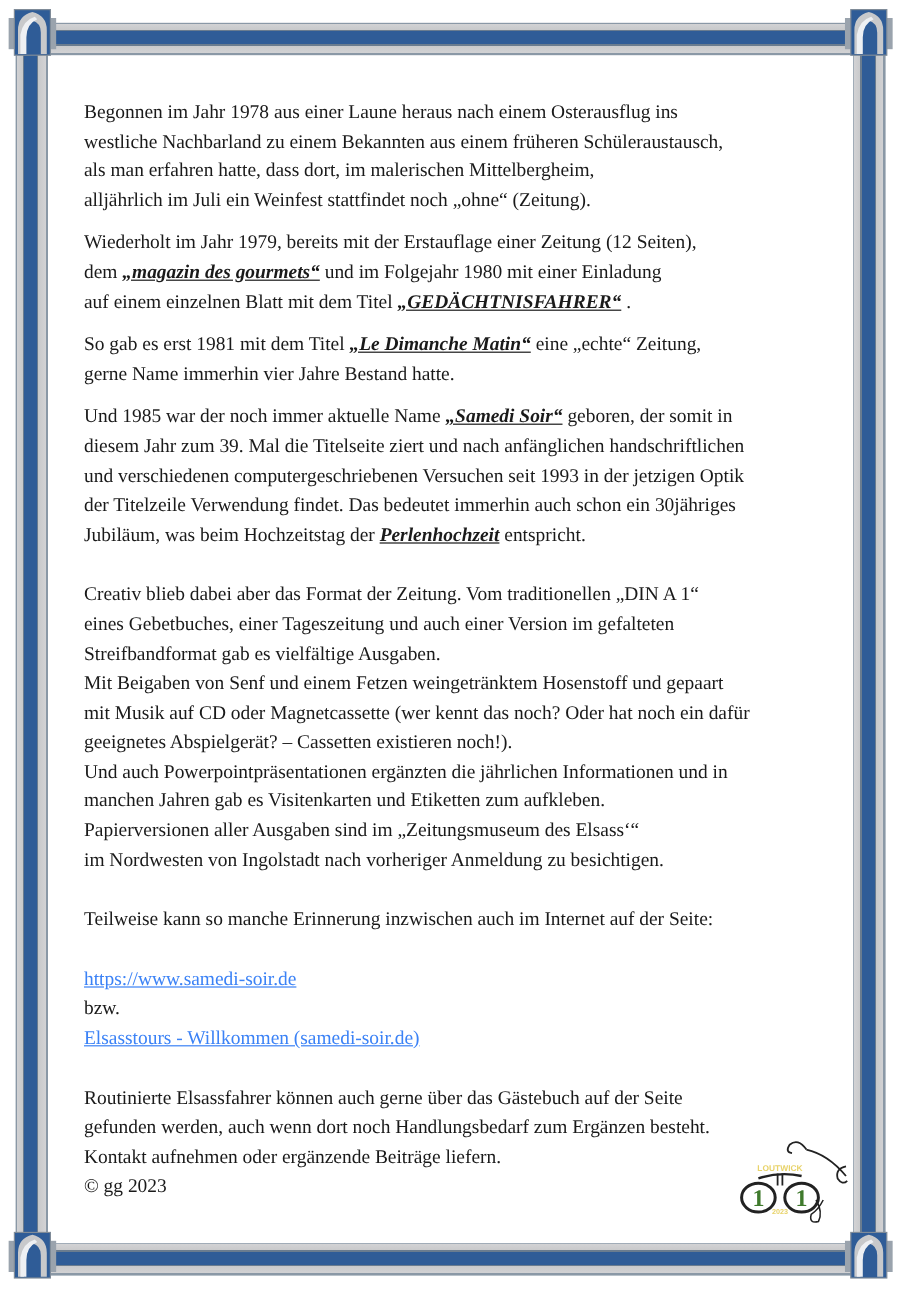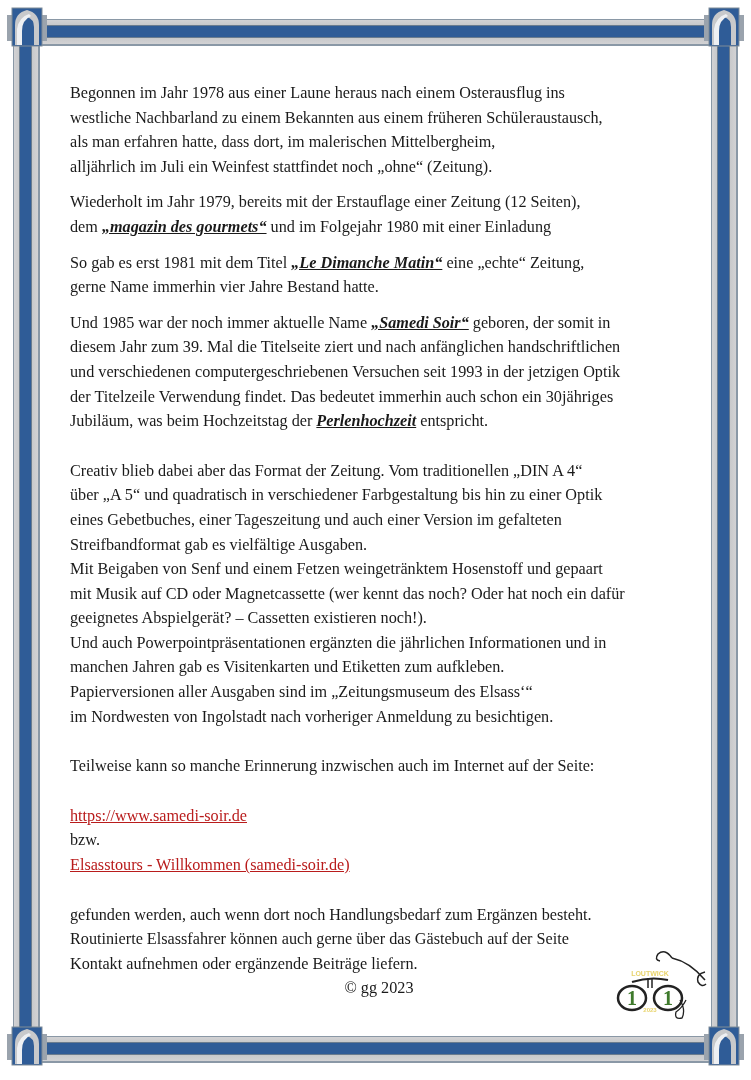--- a/index.html
+++ b/index.html
@@ -37,22 +37,22 @@
     .corner.br { left: 704px; top: 1026px; }
 
     
     .content { position: absolute; left: 66px; top: 79px; width: 650px;
       font-family: "Liberation Serif", "DejaVu Serif", serif;
       font-size: 16.2px; line-height: 20.6px; color: #1a1a1a; }
     .content p { margin: 4px; white-space: nowrap; }
     .gap-s { height: 7px; }
     .gap-l { height: 21px; }
     .bi { font-weight: bold; font-style: italic; text-decoration: underline; }
-    a.link { color: #b91c1c; text-decoration: underline; }
-    .copyright { text-align: center; padding-right: 24px; margin-top: 1px !important; }
+    a.link { color: #3b82f6; text-decoration: underline; }
+    .copyright { text-align: left; padding-right: 24px; margin-top: 1px !important; }
 
     .logo { position: absolute; left: 610px; top: 948px; width: 100px; height: 80px; }
   </style>
 </head>
 <body>
 
 <div class="bar-h top"></div>
 <div class="bar-h bottom"></div>
 <div class="bar-v left"></div>
 <div class="bar-v right"></div>
@@ -88,41 +88,41 @@
     <p>Begonnen im Jahr 1978 aus einer Laune heraus nach einem Osterausflug ins</p>
     <p>westliche Nachbarland zu einem Bekannten aus einem früheren Schüleraustausch,</p>
     <p>als man erfahren hatte, dass dort, im malerischen Mittelbergheim,</p>
     <p>alljährlich im Juli ein Weinfest stattfindet noch „ohne“ (Zeitung).</p>
   </div>
   <div class="gap-s"></div>
 
   <div>
     <p>Wiederholt im Jahr 1979, bereits mit der Erstauflage einer Zeitung (12 Seiten),</p>
     <p><span>dem </span><span class="bi">„magazin des gourmets“</span><span> und im Folgejahr 1980 mit einer Einladung</span></p>
+    <p><span>auf einem einzelnen Blatt mit dem Titel </span><span class="bi">„GEDÄCHTNISFAHRER“</span><span> .</span></p>
   </div>
   <div class="gap-s"></div>
 
   <div>
     <p><span>So gab es erst 1981 mit dem Titel </span><span class="bi">„Le Dimanche Matin“</span><span> eine „echte“ Zeitung,</span></p>
     <p>gerne Name immerhin vier Jahre Bestand hatte.</p>
   </div>
   <div class="gap-s"></div>
 
   <div>
     <p><span>Und 1985 war der noch immer aktuelle Name </span><span class="bi">„Samedi Soir“</span><span> geboren, der somit in</span></p>
     <p>diesem Jahr zum 39. Mal die Titelseite ziert und nach anfänglichen handschriftlichen</p>
     <p>und verschiedenen computergeschriebenen Versuchen seit 1993 in der jetzigen Optik</p>
     <p>der Titelzeile Verwendung findet. Das bedeutet immerhin auch schon ein 30jähriges</p>
     <p><span>Jubiläum, was beim Hochzeitstag der </span><span class="bi">Perlenhochzeit</span><span> entspricht.</span></p>
   </div>
   <div class="gap-l"></div>
 
   <div>
-    <p>Creativ blieb dabei aber das Format der Zeitung. Vom traditionellen „DIN A 4“</p>
-    <p>über „A 5“ und quadratisch in verschiedener Farbgestaltung bis hin zu einer Optik</p>
+    <p>Creativ blieb dabei aber das Format der Zeitung. Vom traditionellen „DIN A 1“</p>
     <p>eines Gebetbuches, einer Tageszeitung und auch einer Version im gefalteten</p>
     <p>Streifbandformat gab es vielfältige Ausgaben.</p>
     <p>Mit Beigaben von Senf und einem Fetzen weingetränktem Hosenstoff und gepaart</p>
     <p>mit Musik auf CD oder Magnetcassette (wer kennt das noch? Oder hat noch ein dafür</p>
     <p>geeignetes Abspielgerät? – Cassetten existieren noch!).</p>
     <p>Und auch Powerpointpräsentationen ergänzten die jährlichen Informationen und in</p>
     <p>manchen Jahren gab es Visitenkarten und Etiketten zum aufkleben.</p>
     <p>Papierversionen aller Ausgaben sind im „Zeitungsmuseum des Elsass‘“</p>
     <p>im Nordwesten von Ingolstadt nach vorheriger Anmeldung zu besichtigen.</p>
   </div>
@@ -132,22 +132,22 @@
   <div class="gap-l"></div>
 
   <div>
     <p><a class="link" href="#">https://www.samedi-soir.de</a></p>
     <p>bzw.</p>
     <p><a class="link" href="#">Elsasstours - Willkommen (samedi-soir.de)</a></p>
   </div>
   <div class="gap-l"></div>
 
   <div>
+    <p>Routinierte Elsassfahrer können auch gerne über das Gästebuch auf der Seite</p>
     <p>gefunden werden, auch wenn dort noch Handlungsbedarf zum Ergänzen besteht.</p>
-    <p>Routinierte Elsassfahrer können auch gerne über das Gästebuch auf der Seite</p>
     <p>Kontakt aufnehmen oder ergänzende Beiträge liefern.</p>
   </div>
   <p class="copyright">©  gg  2023</p>
 </div>
 
 <svg class="logo" viewBox="0 0 100 80">
   <path d="M62 10 Q55 0 48 6 Q44 12 50 13" fill="none" stroke="#222" stroke-width="1.5"></path>
   <path d="M62 10 Q80 14 95 32" fill="none" stroke="#222" stroke-width="1.5"></path>
   <path d="M95 24 Q86 26 88 34 Q92 40 96 36" fill="none" stroke="#222" stroke-width="1.5"></path>
   <path d="M70 52 Q76 62 72 70 Q64 72 66 64 Q72 60 76 52" fill="none" stroke="#222" stroke-width="1.3"></path>

